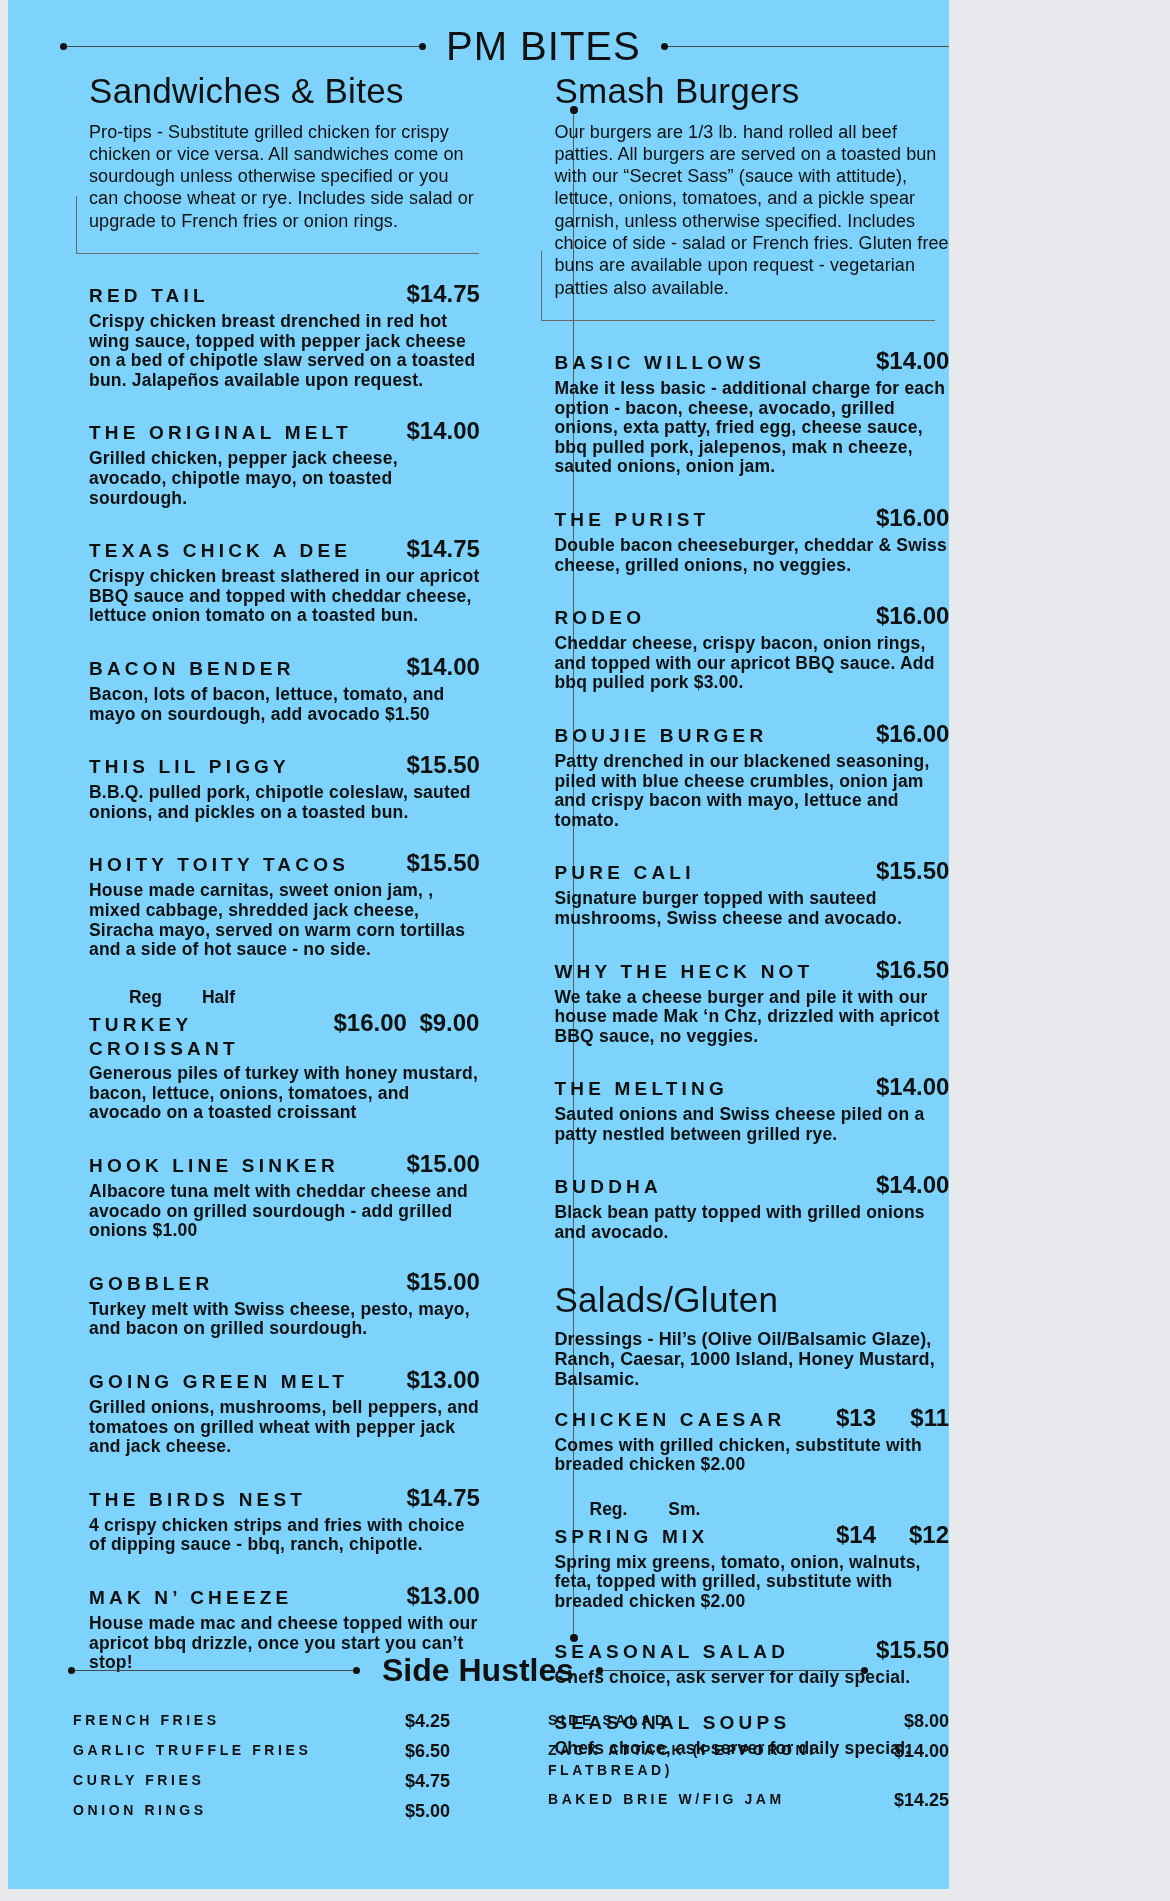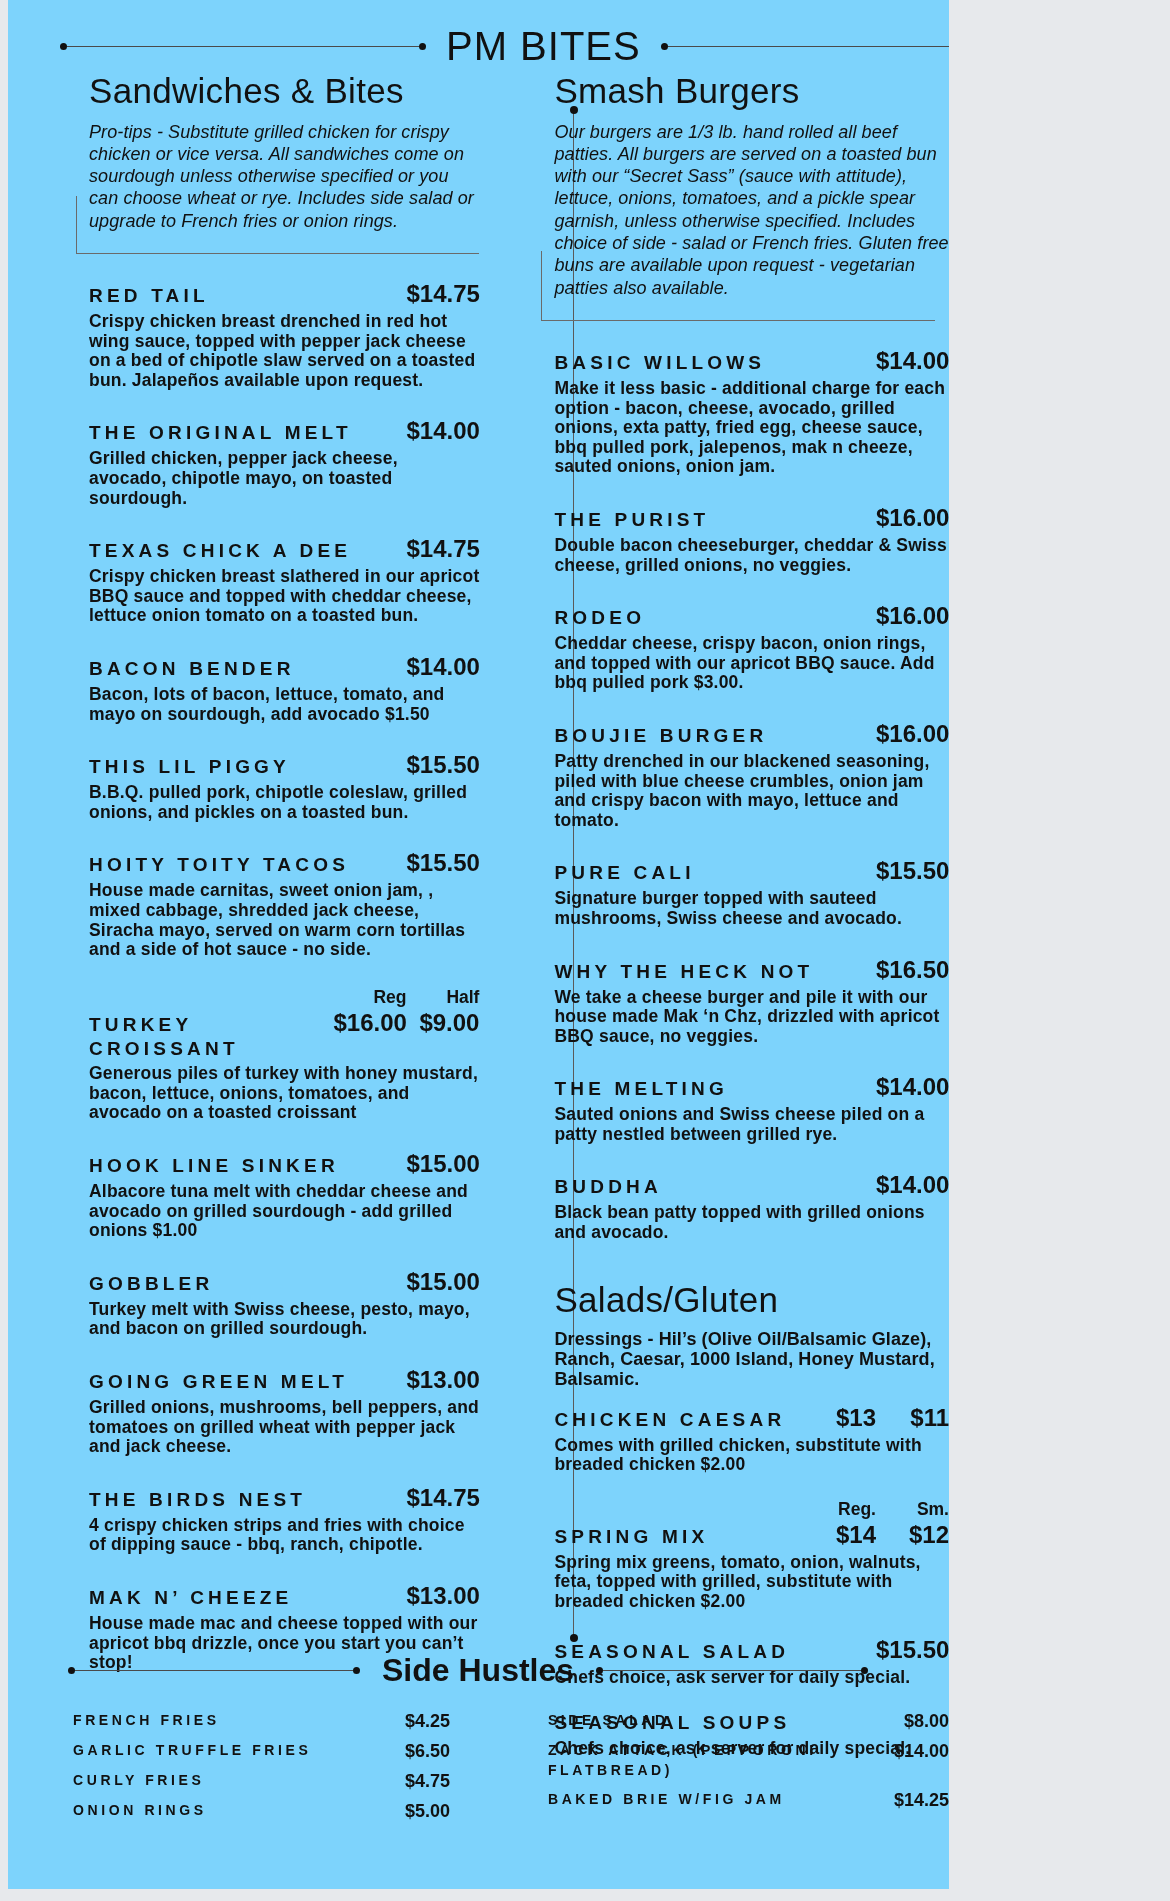--- a/index.html
+++ b/index.html
@@ -34,33 +34,33 @@
   }
   .vdivider::before { top:-4px; }
   .vdivider::after  { bottom:-4px; }
 
   
   .cols { position:absolute; top:72px; left:0; width:100%; display:flex; align-items:flex-start;padding-left:24px; }
   .col-left  { width:475px; margin-left:57px; }
   .col-right { width:480px; margin-left:75px; }
 
   .section-title { font-size:35px; font-weight:400; letter-spacing:0.3px; margin:0 0 10px 0; line-height:1.1; }
-  .intro-wrap { position:relative; padding-bottom:22px; margin-bottom:26px;font-style:italic; }
+  .intro-wrap { position:relative; padding-bottom:22px; margin-bottom:26px; }
   .intro { font-size:18px; font-weight:400; line-height:1.24; max-width:472px; letter-spacing:0.1px; }
   .bracket-v { position:absolute; left:-13px; bottom:0; width:1px; background:#6a6a6a; }
   .col-left  .bracket-v { height:58px; }
   .col-right .bracket-v { height:70px; }
   .bracket-h { position:absolute; left:-13px; right:0; bottom:0; height:1px; background:#6a6a6a; }
   .col-right .bracket-h { right:14px; }
 
   .item { margin-bottom:27px; }
   .item-row { display:flex; align-items:baseline; }
   .item-name { flex:1; font-size:19px; font-weight:700; letter-spacing:4.2px; line-height:1.25; }
   .price { flex:0 0 73px; width:73px; text-align:right; font-size:24px; font-weight:700; white-space:nowrap; }
-  .price-head-row { display:flex; justify-content:flex-end; font-size:17.5px; font-weight:700; margin-bottom:1px; }
+  .price-head-row { display:flex; justify-content:flex-start; font-size:17.5px; font-weight:700; margin-bottom:1px; }
   .price-head { width:73px; text-align:right; }
   .item-desc { font-size:17.5px; font-weight:600; line-height:1.12; letter-spacing:0.2px; max-width:452px; margin-top:4px; }
 
   .salads-block { margin-top:38px; }
 
   
   .side-section { position:absolute; top:1652px; left:0; width:100%; }
   .sh-title-row { display:flex; align-items:center; margin-left:60px; }
   .sh-title { font-size:32px; font-weight:700; margin:0 22px; white-space:nowrap; }
   .w-sh-left { width:278px; }
@@ -144,21 +144,21 @@
             <div class="item-desc hide-if-empty">Bacon, lots of bacon, lettuce, tomato, and mayo on sourdough, add avocado $1.50</div>
           </div>
 
           <div class="item">
 
             <div class="item-row">
               <span class="item-name">THIS LIL PIGGY</span>
               <span class="price hide-if-empty">$15.50</span>
 
             </div>
-            <div class="item-desc hide-if-empty">B.B.Q. pulled pork, chipotle coleslaw, grilled onions, and pickles on a toasted bun.</div>
+            <div class="item-desc hide-if-empty">B.B.Q. pulled pork, chipotle coleslaw, sauted onions, and pickles on a toasted bun.</div>
           </div>
 
           <div class="item">
 
             <div class="item-row">
               <span class="item-name">HOITY TOITY TACOS</span>
               <span class="price hide-if-empty">$15.50</span>
 
             </div>
             <div class="item-desc hide-if-empty">House made carnitas, sweet onion jam, , mixed cabbage, shredded jack cheese, Siracha mayo, served on warm corn tortillas and a side of hot sauce - no side.</div>

